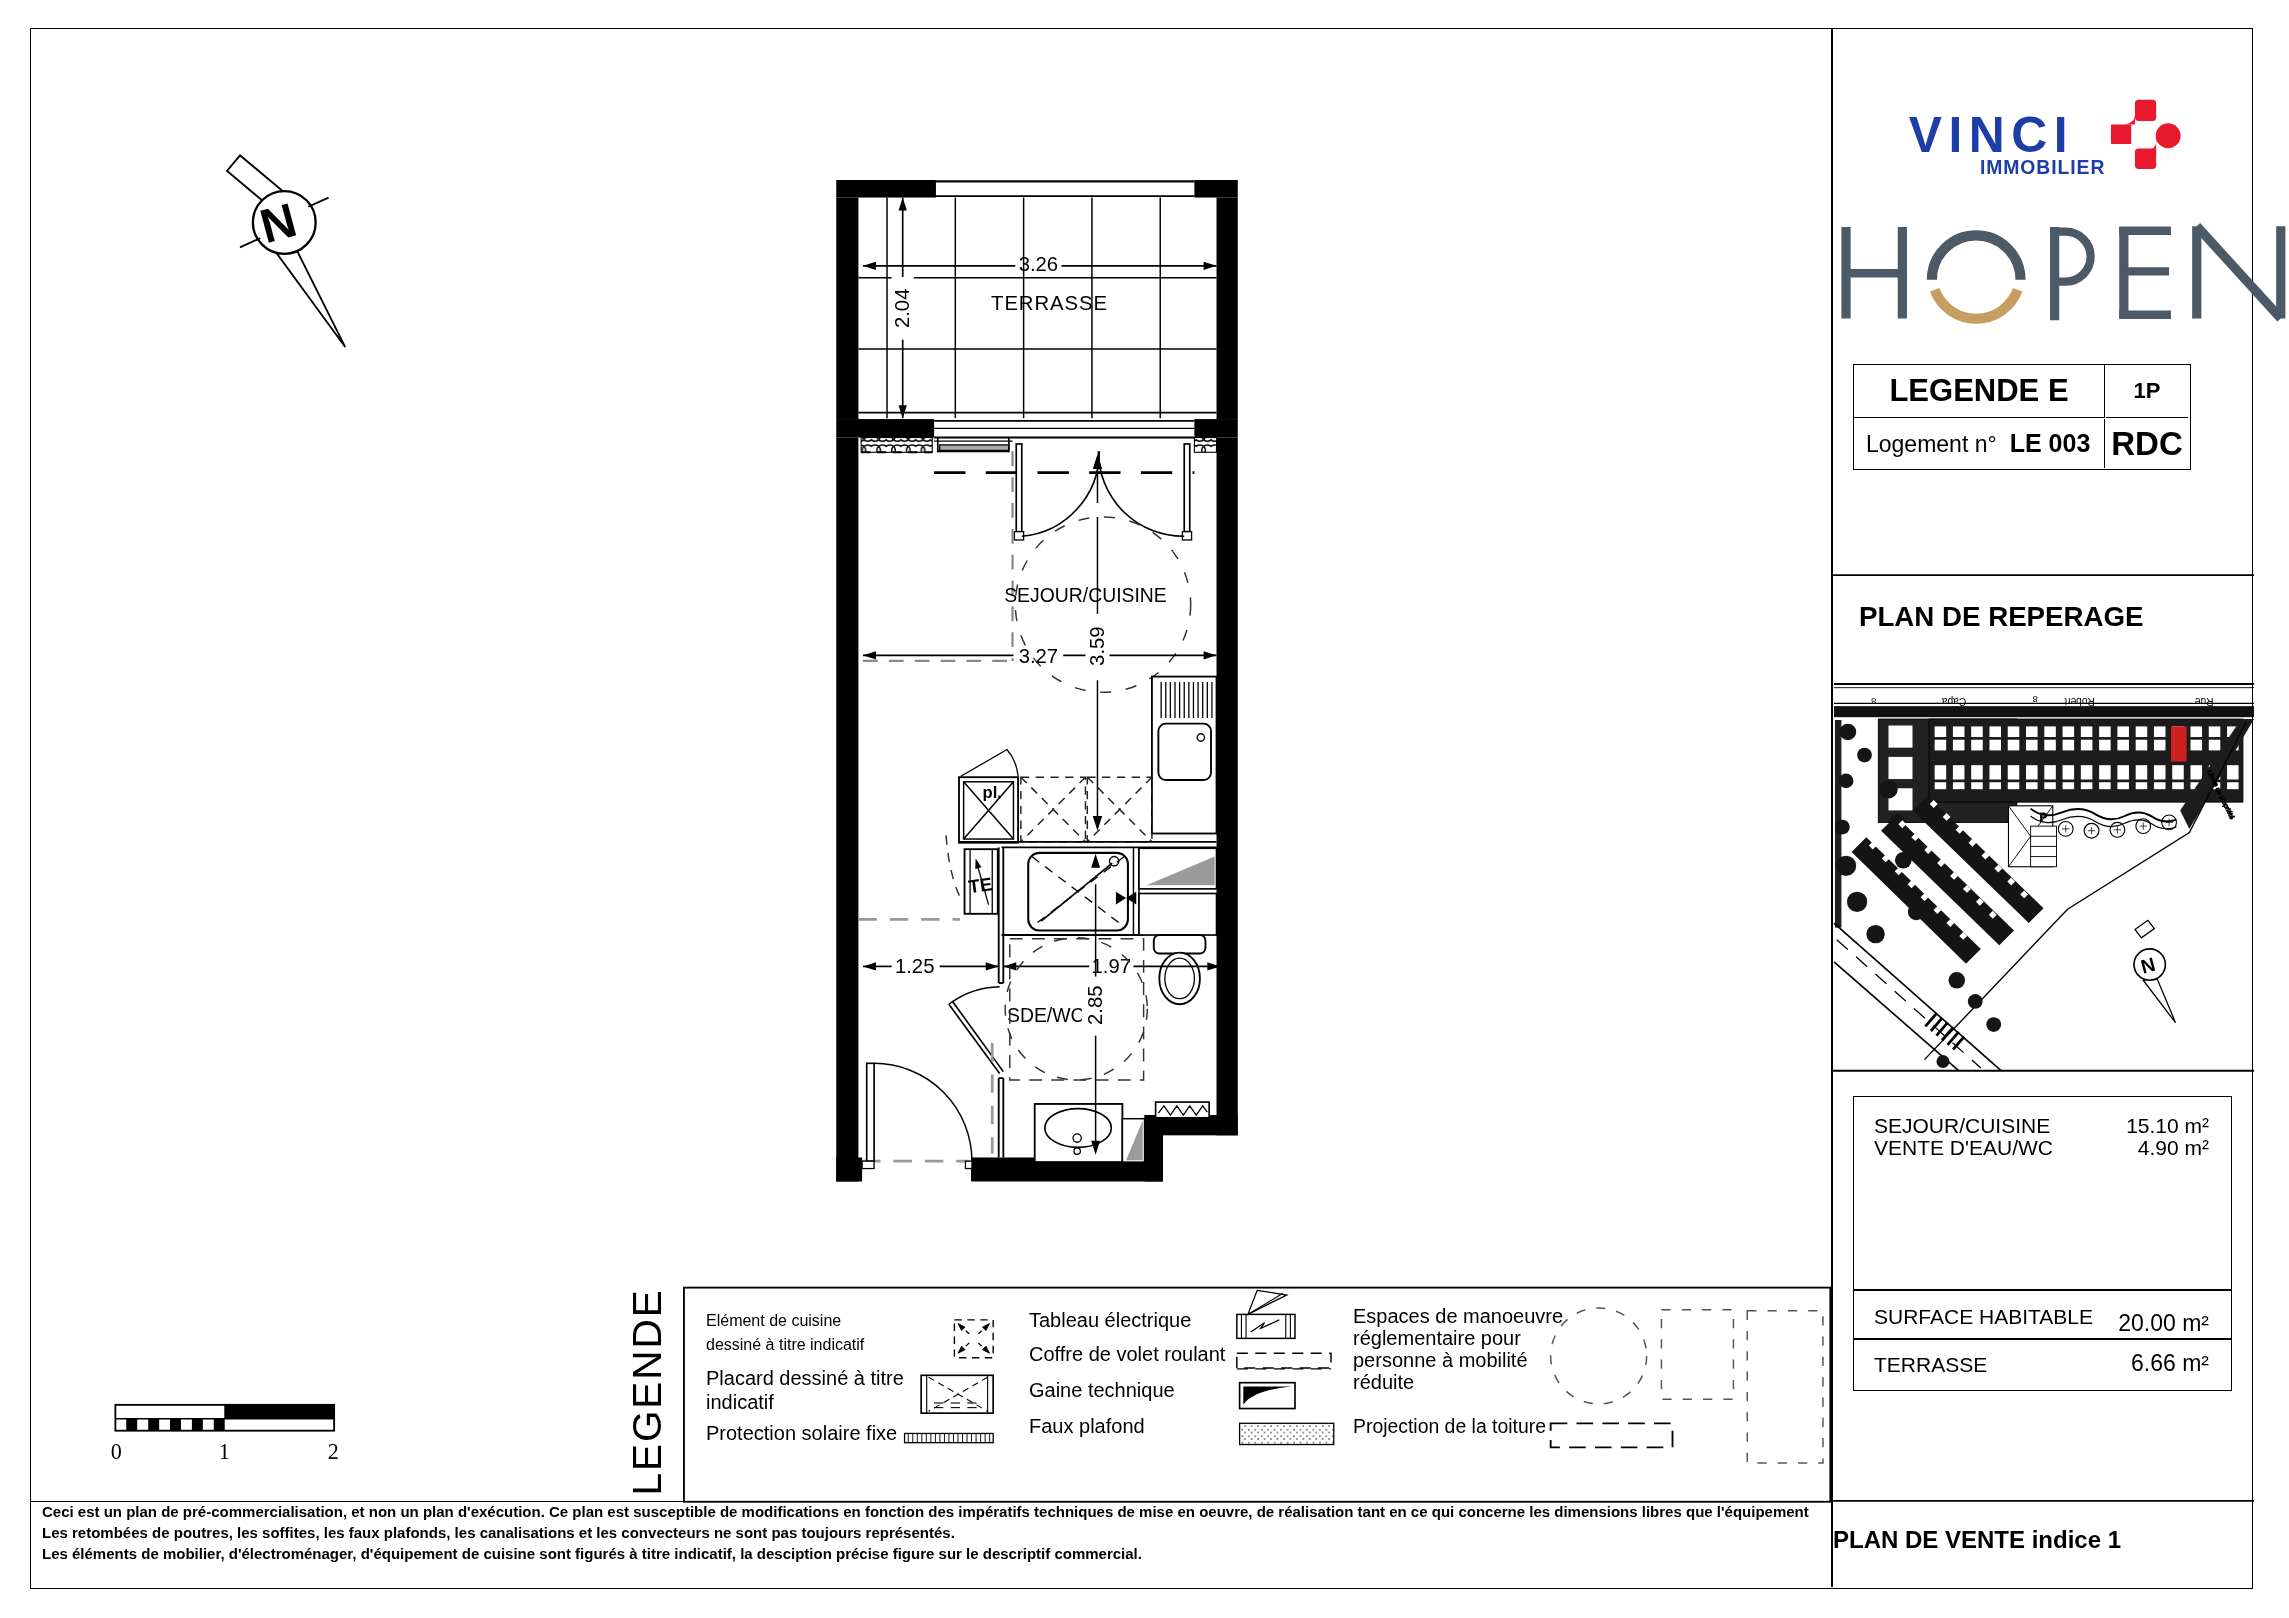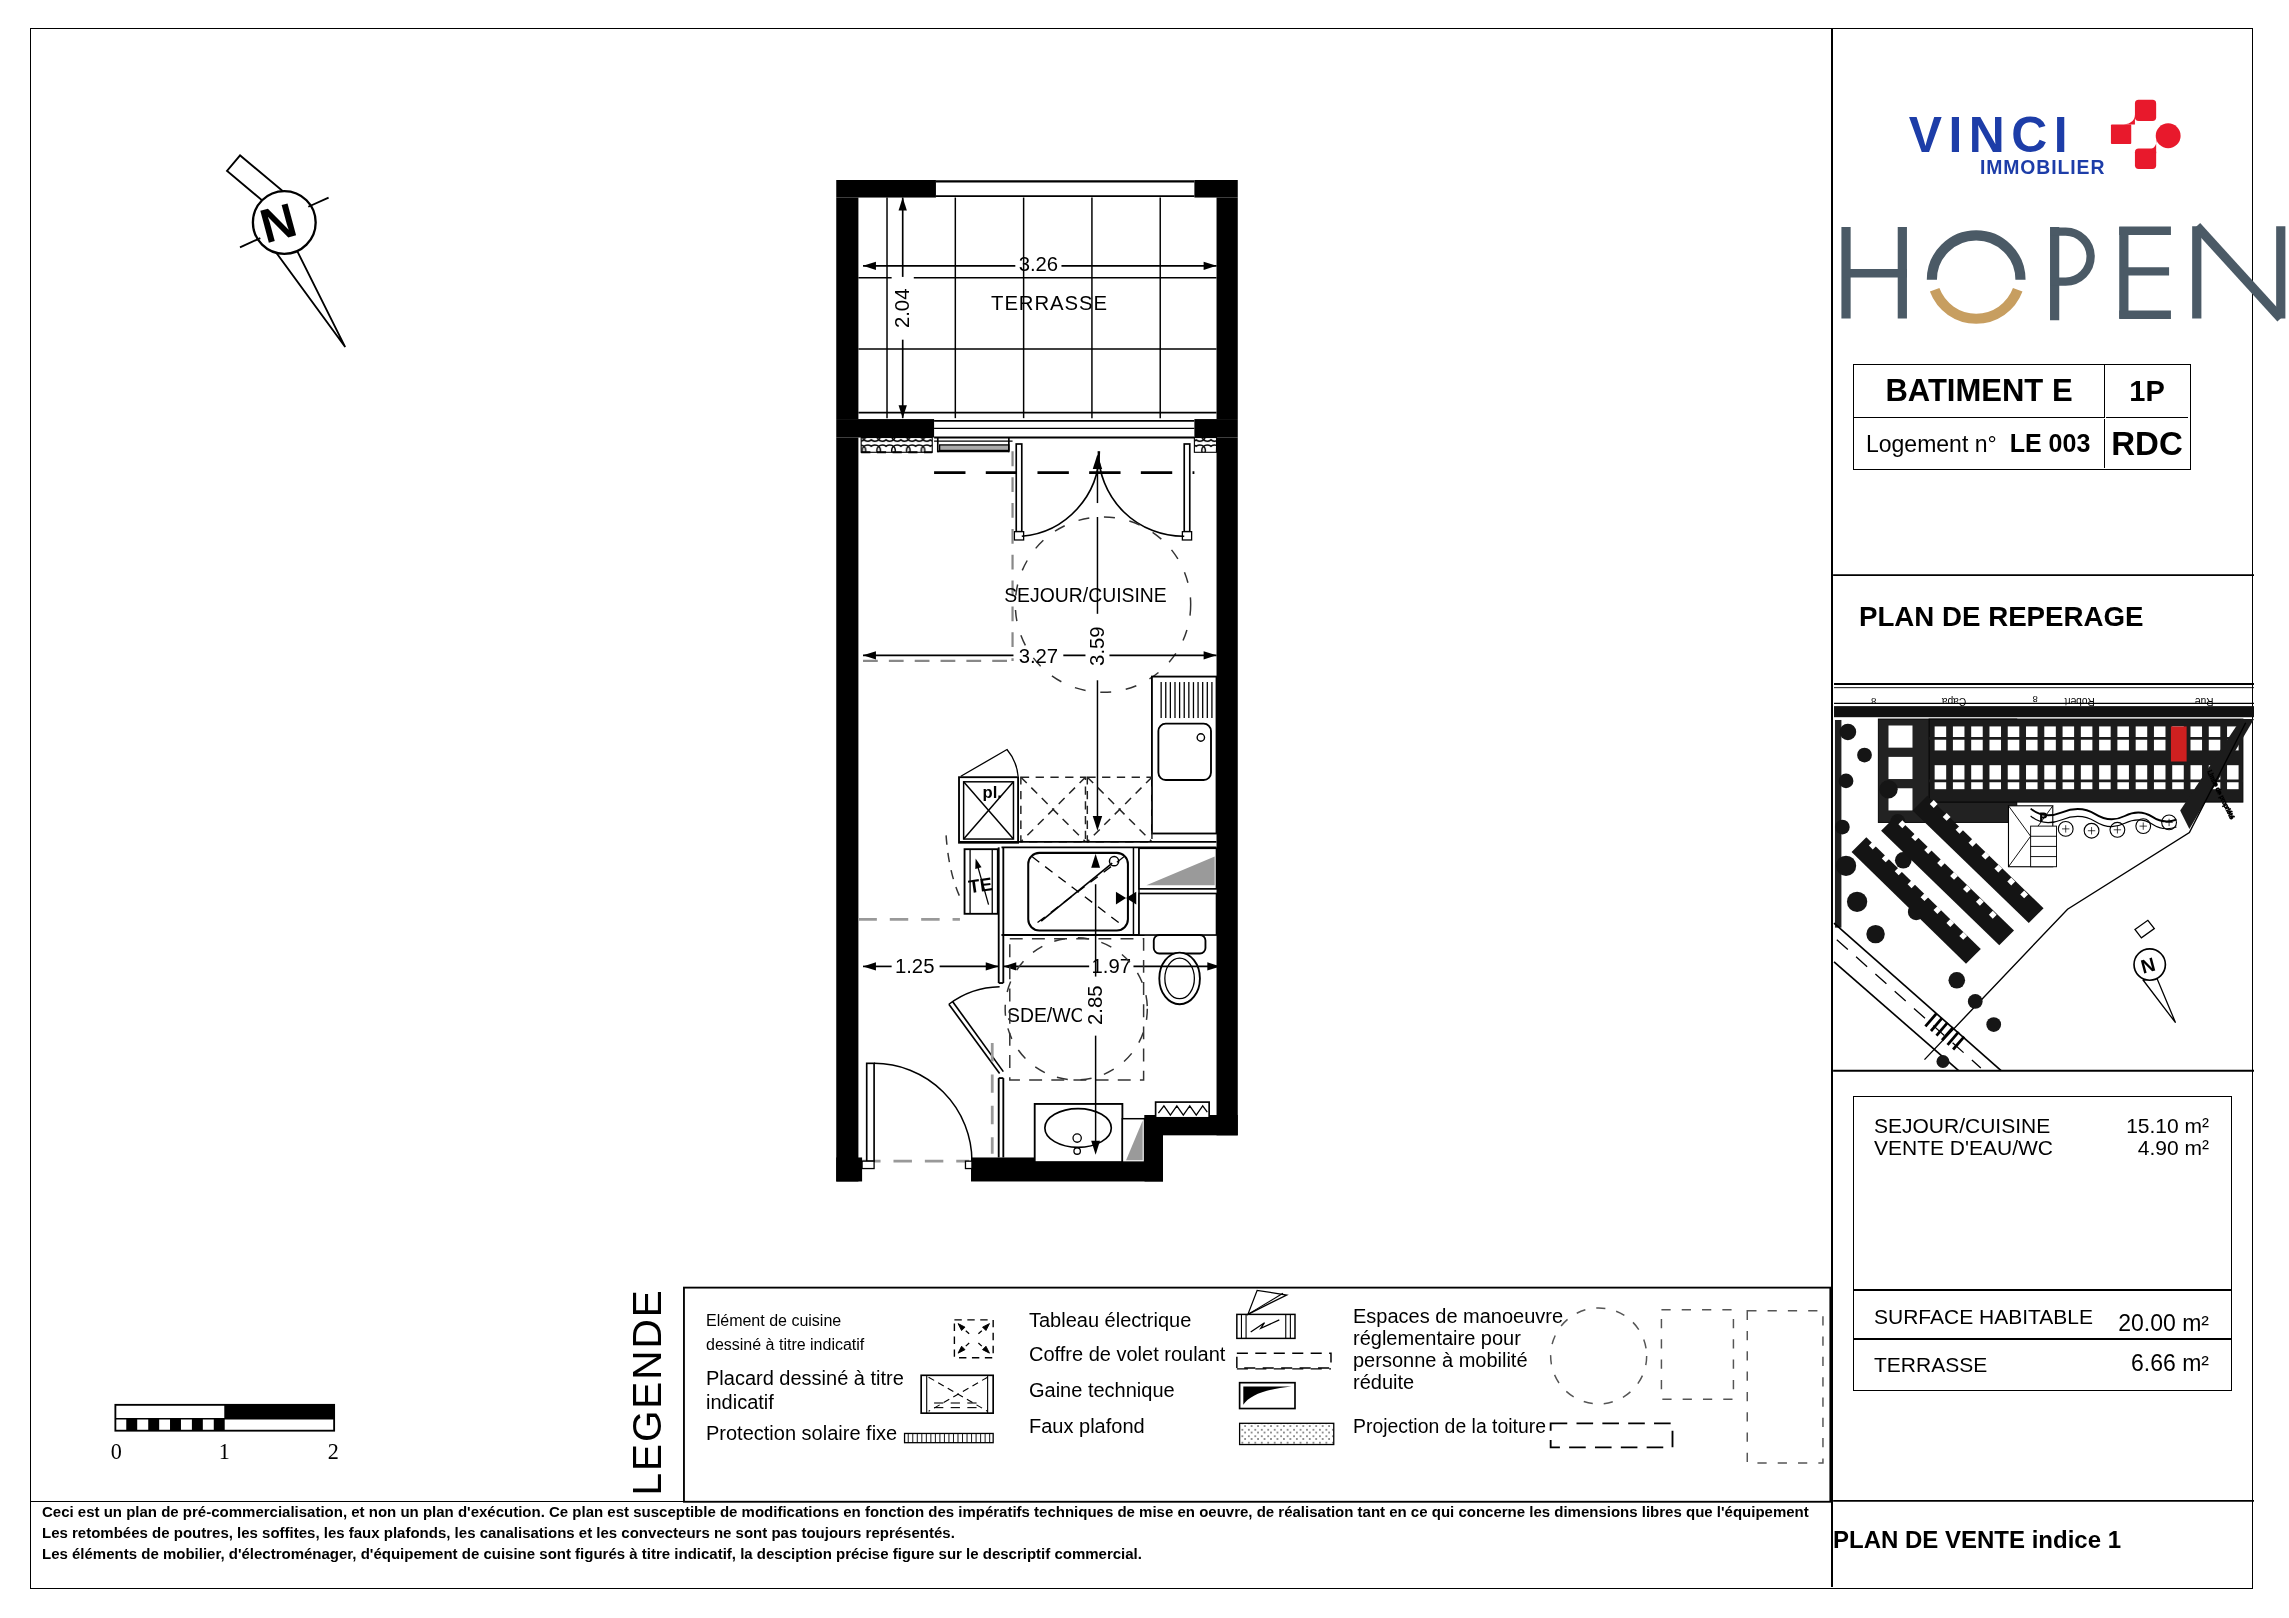--- a/index.html
+++ b/index.html
@@ -625,22 +625,22 @@
 
 <g>
 <polygon points="2313,1007 2327,997 2334,1006 2320,1016" fill="#fff" stroke="#000" stroke-width="1.4"></polygon>
 <polygon points="2322,1062 2336,1058 2357,1108" fill="#fff" stroke="#000" stroke-width="1.4"></polygon>
 <circle cx="2329" cy="1045" r="17" fill="#fff" stroke="#000" stroke-width="1.8"></circle>
 <text x="2329" y="1053" font-family="Liberation Sans, sans-serif" font-size="21" font-weight="bold" fill="#000" text-anchor="middle" transform="rotate(-15 2329 1053)">N</text>
 </g>
 </svg>
 
 <div class="abs" style="left:1853px;top:364px;width:338px;height:106px;border:1.8px solid #000;box-sizing:border-box;">
-  <div class="abs" style="left:0;top:0;width:250px;height:52px;border-right:1.8px solid #000;border-bottom:1.8px solid #000;text-align:center;line-height:52px;font-size:31px;font-weight:bold;">BATIMENT E</div>
-  <div class="abs" style="left:252px;top:0;width:82px;height:52px;border-bottom:1.8px solid #000;text-align:center;line-height:52px;font-size:29px;font-weight:bold;">1P</div>
+  <div class="abs" style="left:0;top:0;width:250px;height:52px;border-right:1.8px solid #000;border-bottom:1.8px solid #000;text-align:center;line-height:52px;font-size:31px;font-weight:bold;">LEGENDE E</div>
+  <div class="abs" style="left:252px;top:0;width:82px;height:52px;border-bottom:1.8px solid #000;text-align:center;line-height:52px;font-size:22px;font-weight:bold;">1P</div>
   <div class="abs" style="left:0;top:54px;width:250px;height:49px;border-right:1.8px solid #000;font-size:23px;line-height:49px;white-space:nowrap;"><span style="margin-left:12px;text-align:right;">Logement n°</span><b style="font-size:25px;margin-left:13px;">LE 003</b></div>
   <div class="abs" style="left:252px;top:54px;width:82px;height:49px;text-align:center;line-height:49px;font-size:33px;font-weight:bold;">RDC</div>
 </div>
 
 <div class="abs" style="left:1853px;top:1096px;width:379px;height:295px;border:1.8px solid #000;box-sizing:border-box;font-size:21px;">
   <div class="abs" style="left:20px;top:16.6px;">SEJOUR/CUISINE</div>
   <div class="abs" style="right:22px;top:16.6px;">15.10 m²</div>
   <div class="abs" style="left:20px;top:39px;">VENTE D'EAU/WC</div>
   <div class="abs" style="right:22px;top:39px;">4.90 m²</div>
   <div class="abs" style="left:0;top:192px;width:100%;height:1.8px;background:#000;"></div>

